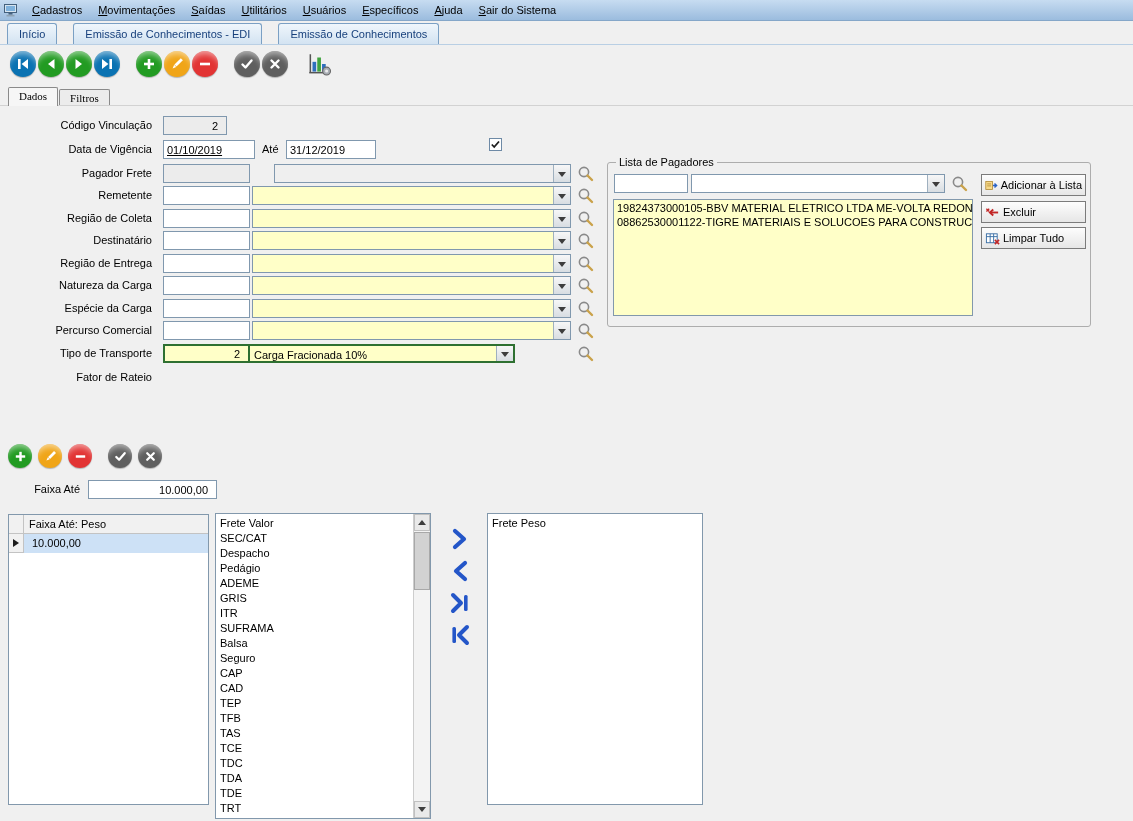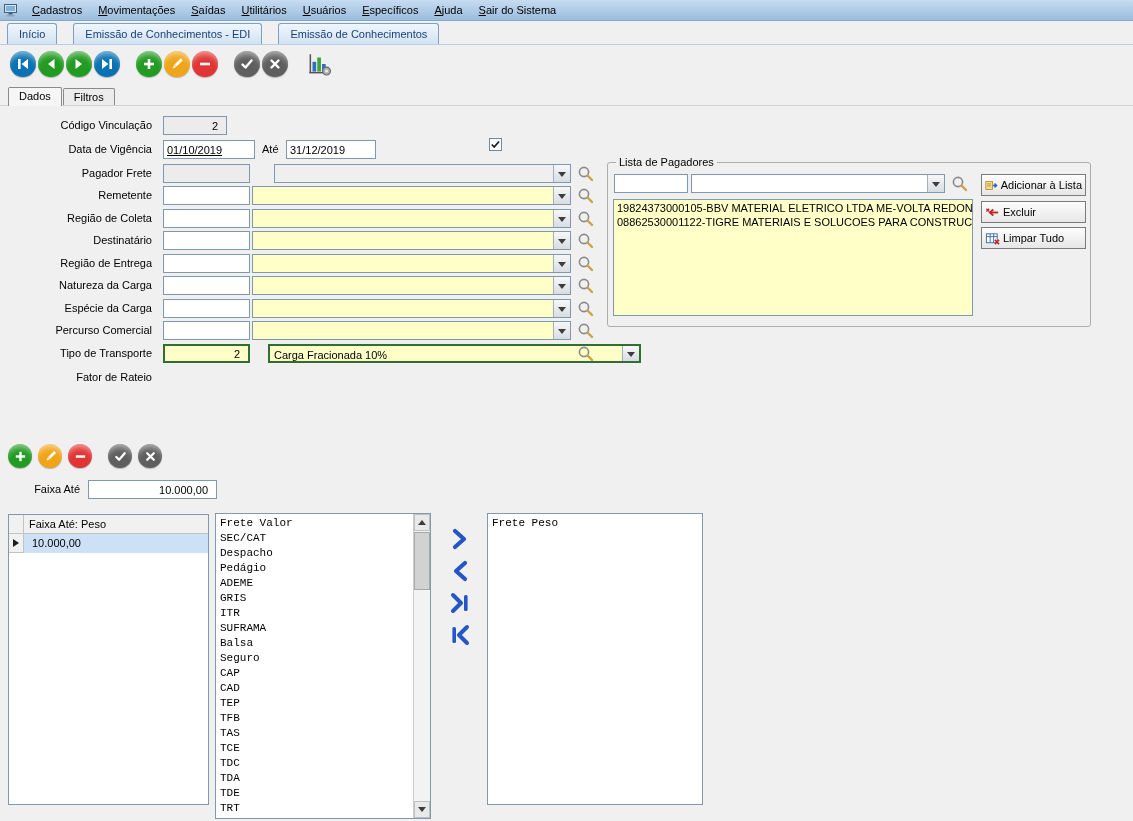--- a/index.html
+++ b/index.html
@@ -54,21 +54,21 @@
   .cbtn.small { width:24px; height:24px; }
   .cbtn.blue   { background:#0a72b2; }
   .cbtn.green  { background:#229b22; }
   .cbtn.orange { background:#f0a518; }
   .cbtn.red    { background:#e23434; }
   .cbtn.gray   { background:#5f5f5f; }
   .tb-gap { width:14px; }
   .chart-btn { width:30px; height:28px; display:flex; align-items:center; justify-content:center; }
 
   
-  .subtabs { position:absolute; top:87px; left:8px; display:flex; align-items:center; }
+  .subtabs { position:absolute; top:87px; left:8px; display:flex; align-items:flex-end;font-family:Liberation Serif, serif; }
   .subtab {
     padding:2px 10px; border:1px solid #8a8a8a; border-bottom:none;
     background:#ececec; border-radius:2px 2px 0 0; height:17px; margin-right:1px;
   }
   .subtab.active { background:#f6f6f6; height:19px; position:relative; z-index:2; }
   .sheet-line { position:absolute; top:105px; left:0; width:1133px; border-top:1px solid #d2d2d2; }
 
   
   .frow { position:absolute; left:0; width:1133px; height:21px; }
   .flabel { position:absolute; left:0; width:152px; text-align:right; line-height:19px; }
@@ -134,21 +134,21 @@
     line-height:18px; padding-left:5px;
   }
   .grid-cell { flex:1; line-height:18px; padding-left:8px; }
   .grid-row.selected .grid-cell { background:#cde1f6; }
   .row-marker { width:0; height:0; border-left:6px solid #1d1d1d; border-top:4px solid transparent; border-bottom:4px solid transparent; }
 
   
   .listbox { position:absolute; background:#fff; border:1px solid #8298ac; }
   .list-items { position:absolute; left:0; top:0; right:17px; bottom:0; overflow:hidden; padding-top:2px; }
   .list-items.full { right:0; }
-  .list-item { line-height:15px; padding-left:4px; white-space:nowrap;font-family:Liberation Mono, monospace; }
+  .list-item { line-height:15px; padding-left:4px; white-space:nowrap; }
   .scrollbar {
     position:absolute; top:0; right:0; bottom:0; width:17px;
     background:#f3f3f3; border-left:1px solid #cdcdcd;
   }
   .scroll-btn {
     position:absolute; left:0; width:16px; height:17px; background:#e9e9e9; border:1px solid #c0c0c0;
     display:flex; align-items:center; justify-content:center;
   }
   .scroll-btn.up { top:0; }
   .scroll-btn.down { bottom:0; }
@@ -395,21 +395,21 @@
     <svg width="17" height="17" viewBox="0 0 17 17">
       <circle cx="7" cy="7" r="4.6" fill="none" stroke="#8a8a8a" stroke-width="1.6"></circle>
       <line x1="10.5" y1="10.5" x2="15" y2="15" stroke="#caa24a" stroke-width="2.4" stroke-linecap="round"></line>
     </svg>
   </button>
 </div>
 
 <div class="frow" style="top:344px">
   <label class="flabel">Tipo de Transporte</label>
   <input class="tinput tright" style="left: 163px; width: 87px; background: rgb(255, 255, 200); border: 2px solid rgb(46, 112, 49);" value="2">
-  <div class="combo yellow focused" style="left:268px;width:373px">
+  <div class="combo yellow focused" style="left:248px;width:267px">
     <span class="combo-text">Carga Fracionada 10%</span>
     <span class="combo-arrow"></span>
   </div>
   <button class="lookup" style="left:575px">
     <svg width="17" height="17" viewBox="0 0 17 17">
       <circle cx="7" cy="7" r="4.6" fill="none" stroke="#8a8a8a" stroke-width="1.6"></circle>
       <line x1="10.5" y1="10.5" x2="15" y2="15" stroke="#caa24a" stroke-width="2.4" stroke-linecap="round"></line>
     </svg>
   </button>
 </div>

